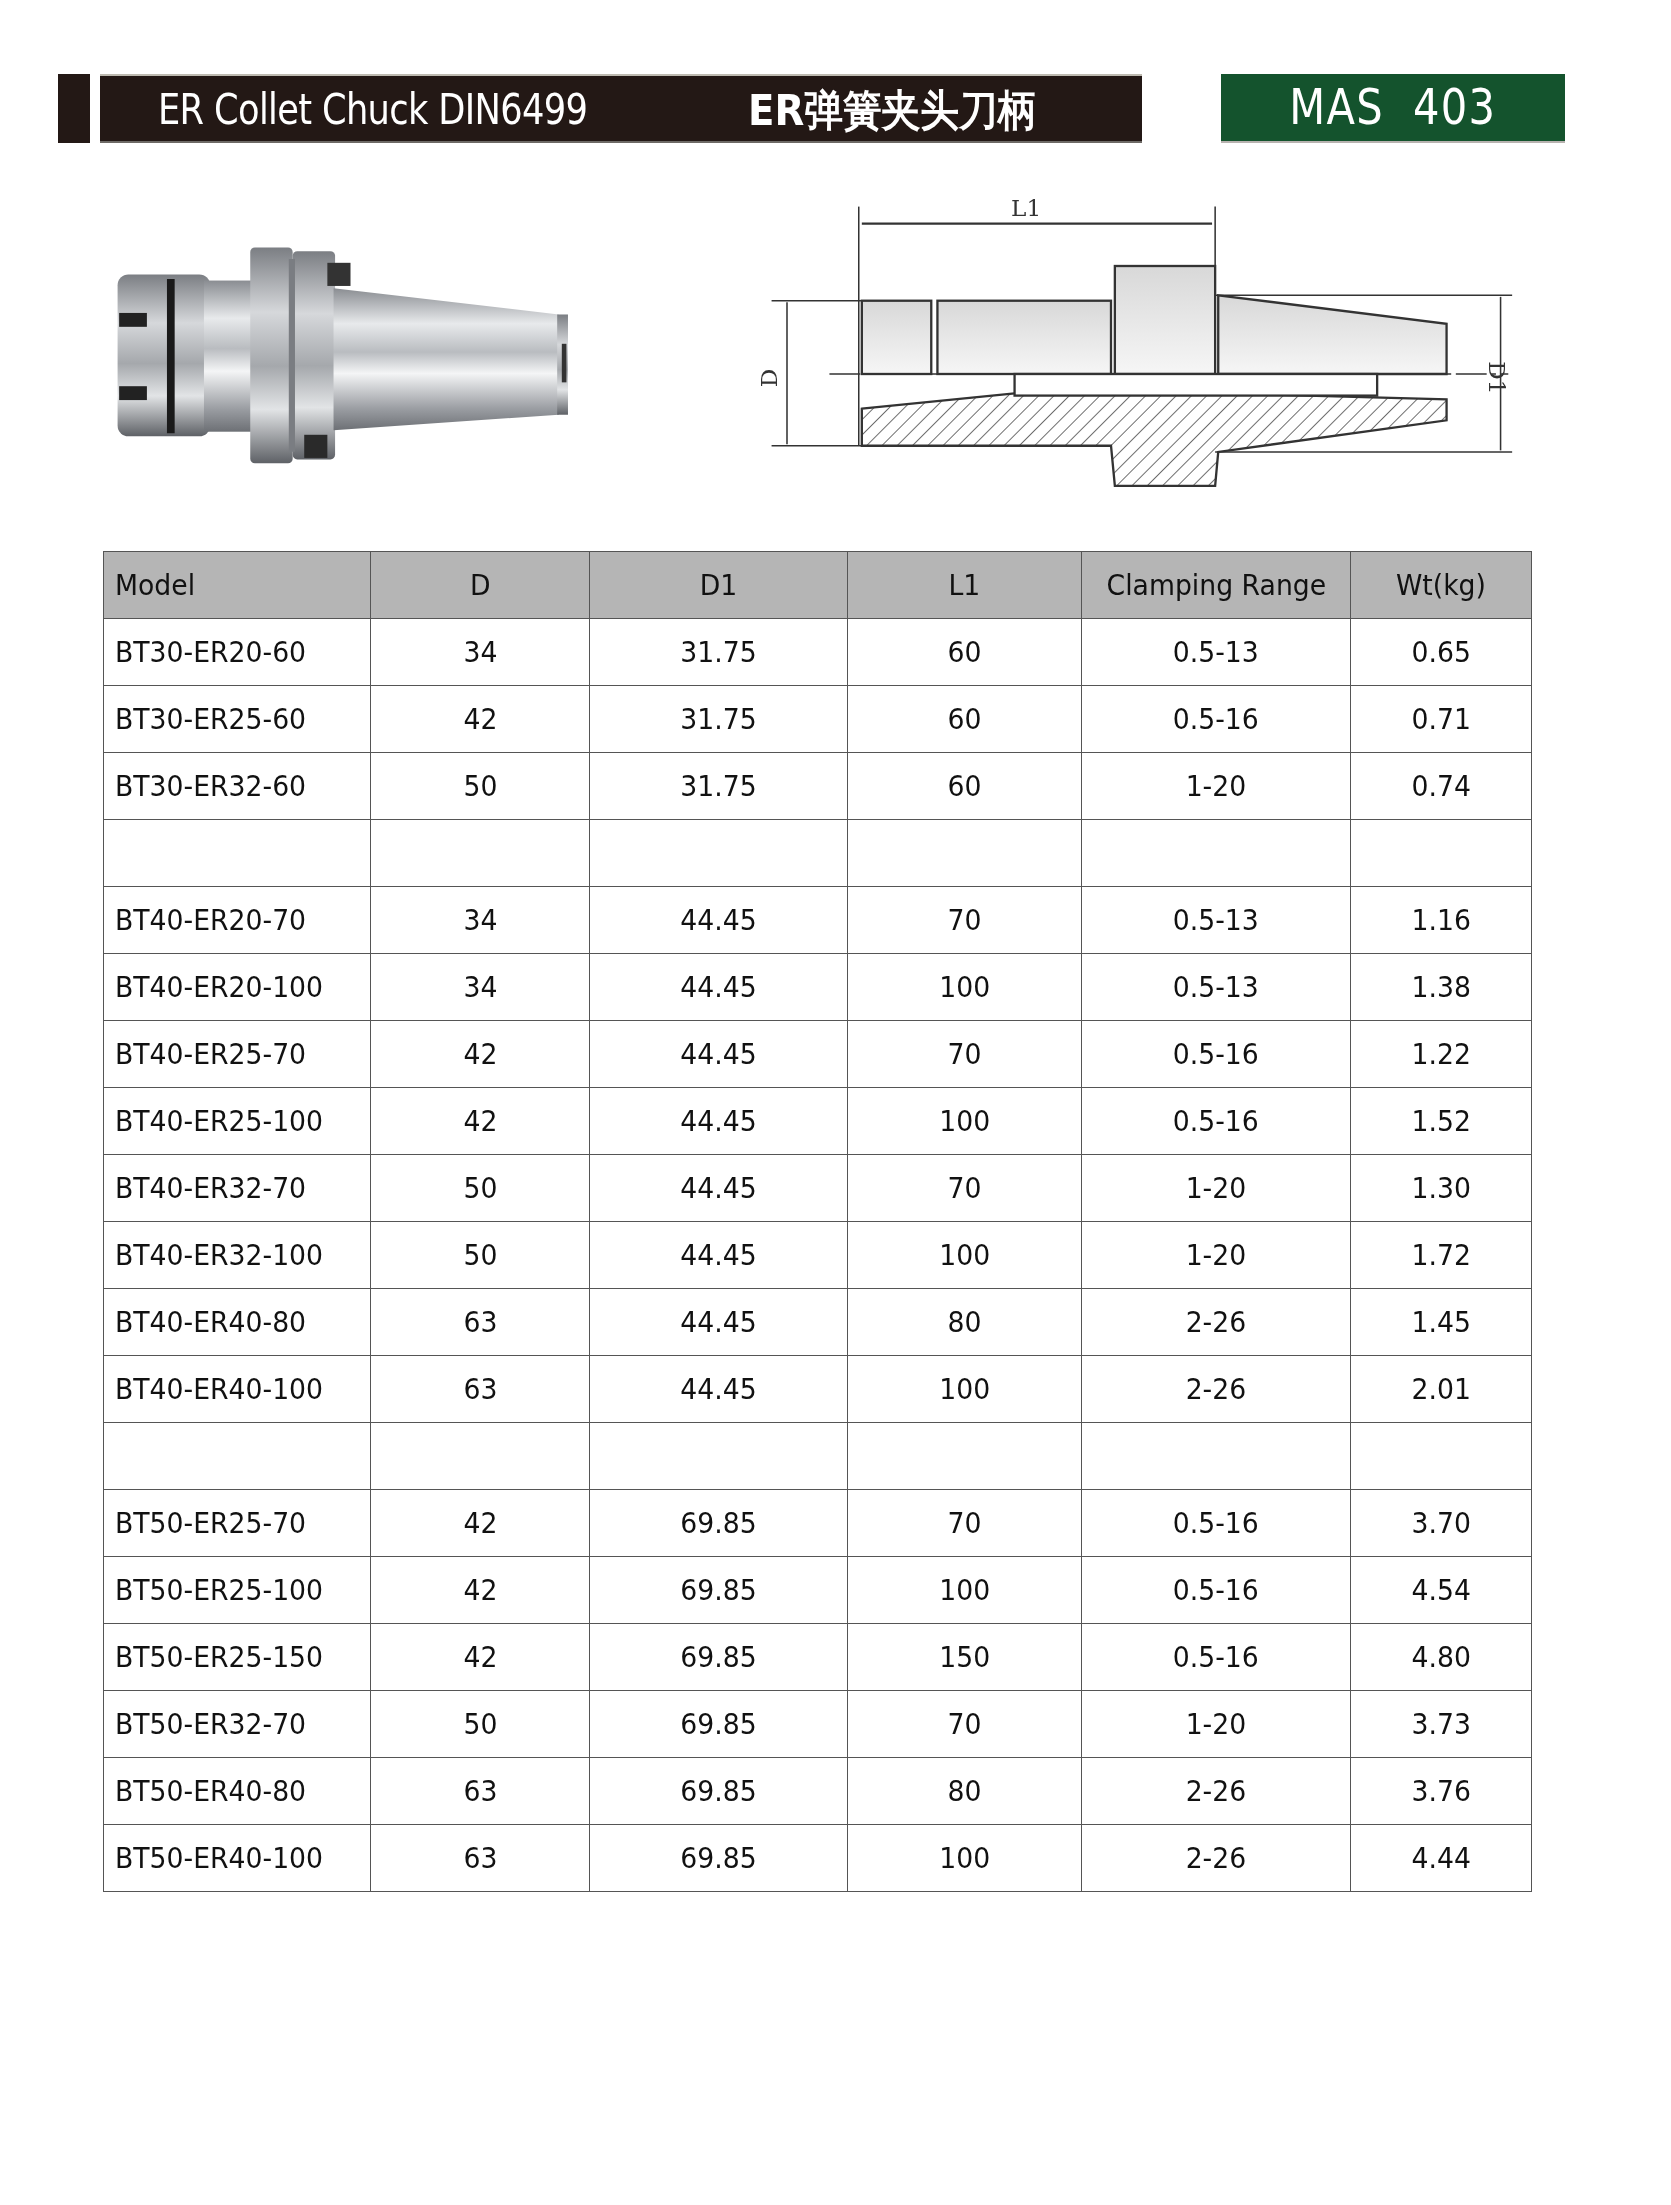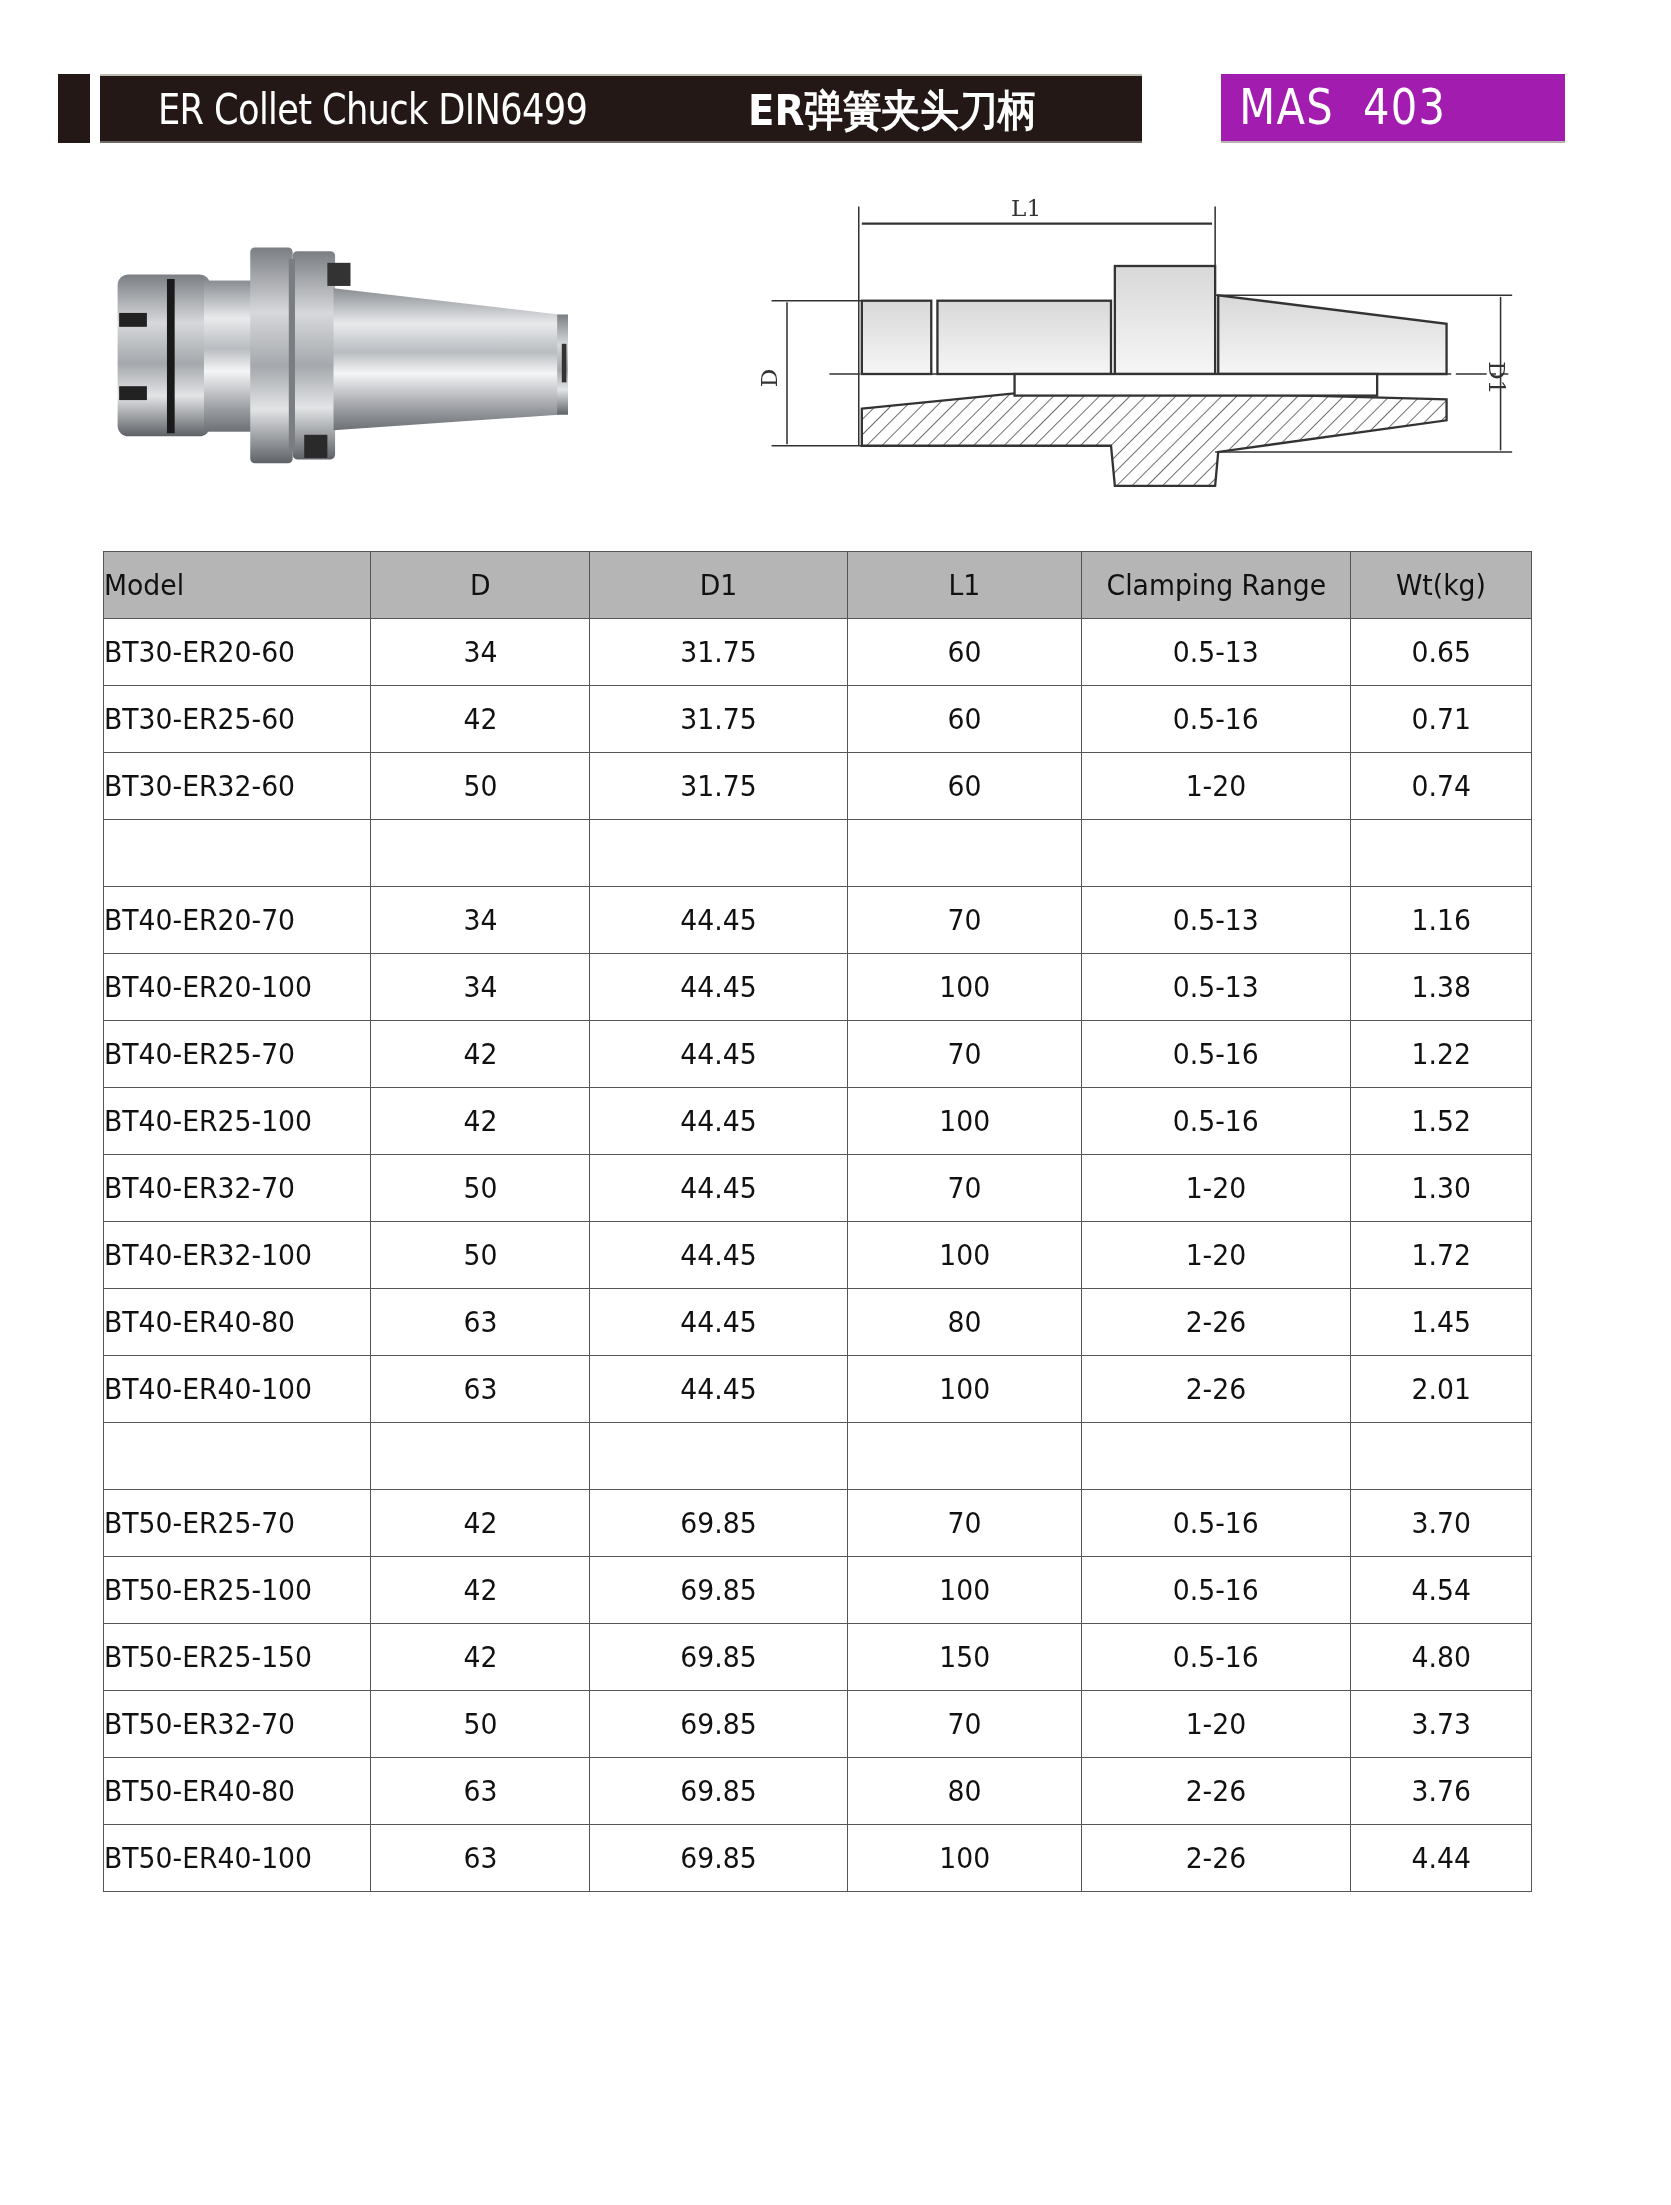--- a/index.html
+++ b/index.html
@@ -6,32 +6,32 @@
   body { width: 1671px; height: 2205px; position: relative; overflow: hidden;
          font-family: "DejaVu Sans", "Liberation Sans", sans-serif; color: #111; }
 
   .tab-mark { position: absolute; left: 58px; top: 74px; width: 32px; height: 69px; background: #231815; }
   .title-bar { position: absolute; left: 100px; top: 74px; width: 1042px; height: 69px; background: #231815;
                border-top: 2.3px solid #bdbab0; border-bottom: 2.3px solid #6e6a66; box-sizing: border-box; text-decoration: underline; }
   .title-en { position: absolute; left: 58px; top: 7.7px; font-size: 43px; color: #fff; letter-spacing: -0.8px;
               font-family: "DejaVu Sans", sans-serif; transform: scaleX(0.82); transform-origin: left center; white-space: nowrap; }
   .title-cn { position: absolute; left: 648px; top: 6.2px; font-size: 43px; color: #fff; font-weight: bold; white-space: nowrap;
               font-family: "DejaVu Sans", sans-serif; transform: scaleX(0.9); transform-origin: left center; }
-  .std-box { position: absolute; left: 1221px; top: 74px; width: 344px; height: 69px; background: #a21caf;
-             border-bottom: 2.3px solid #b8b3b0; box-sizing: border-box; display: flex; align-items: center; justify-content: flex-start; }
+  .std-box { position: absolute; left: 1221px; top: 74px; width: 344px; height: 69px; background: #14532d;
+             border-bottom: 2.3px solid #b8b3b0; box-sizing: border-box; display: flex; align-items: center; justify-content: center; }
   .std-text { color: #fff; font-size: 49px; font-family: "DejaVu Sans", sans-serif; transform: scaleX(0.85); letter-spacing: 1.5px; white-space: pre; }
 
   .photo { position: absolute; left: 96px; top: 228px; width: 509px; height: 247px; }
   .diagram { position: absolute; left: 760px; top: 185px; width: 756px; height: 324px; }
 
   table.spec { position: absolute; left: 103px; top: 551px; width: 1429px; border-collapse: collapse; table-layout: fixed; }
   table.spec th, table.spec td { border: 1.5px solid #555; height: 66px; font-size: 29px; font-weight: normal;
         font-family: "DejaVu Sans", sans-serif; text-align: center; padding: 0; white-space: nowrap; }
   table.spec th { background: #b5b5b5; height: 66px; }
-  table.spec td.model, table.spec th.model { text-align: left; padding-left: 0; }
+  table.spec td.model, table.spec th.model { text-align: left; padding-left: 11px; }
   table.spec td { background: #fff; }
   .cond { display: inline-block; transform: scaleX(0.92); }
   .model .cond { transform-origin: left center; }
 </style>
 </head>
 <body>
 
 <div class="tab-mark"></div>
 <div class="title-bar">
   <span class="title-en">ER Collet Chuck DIN6499</span>

